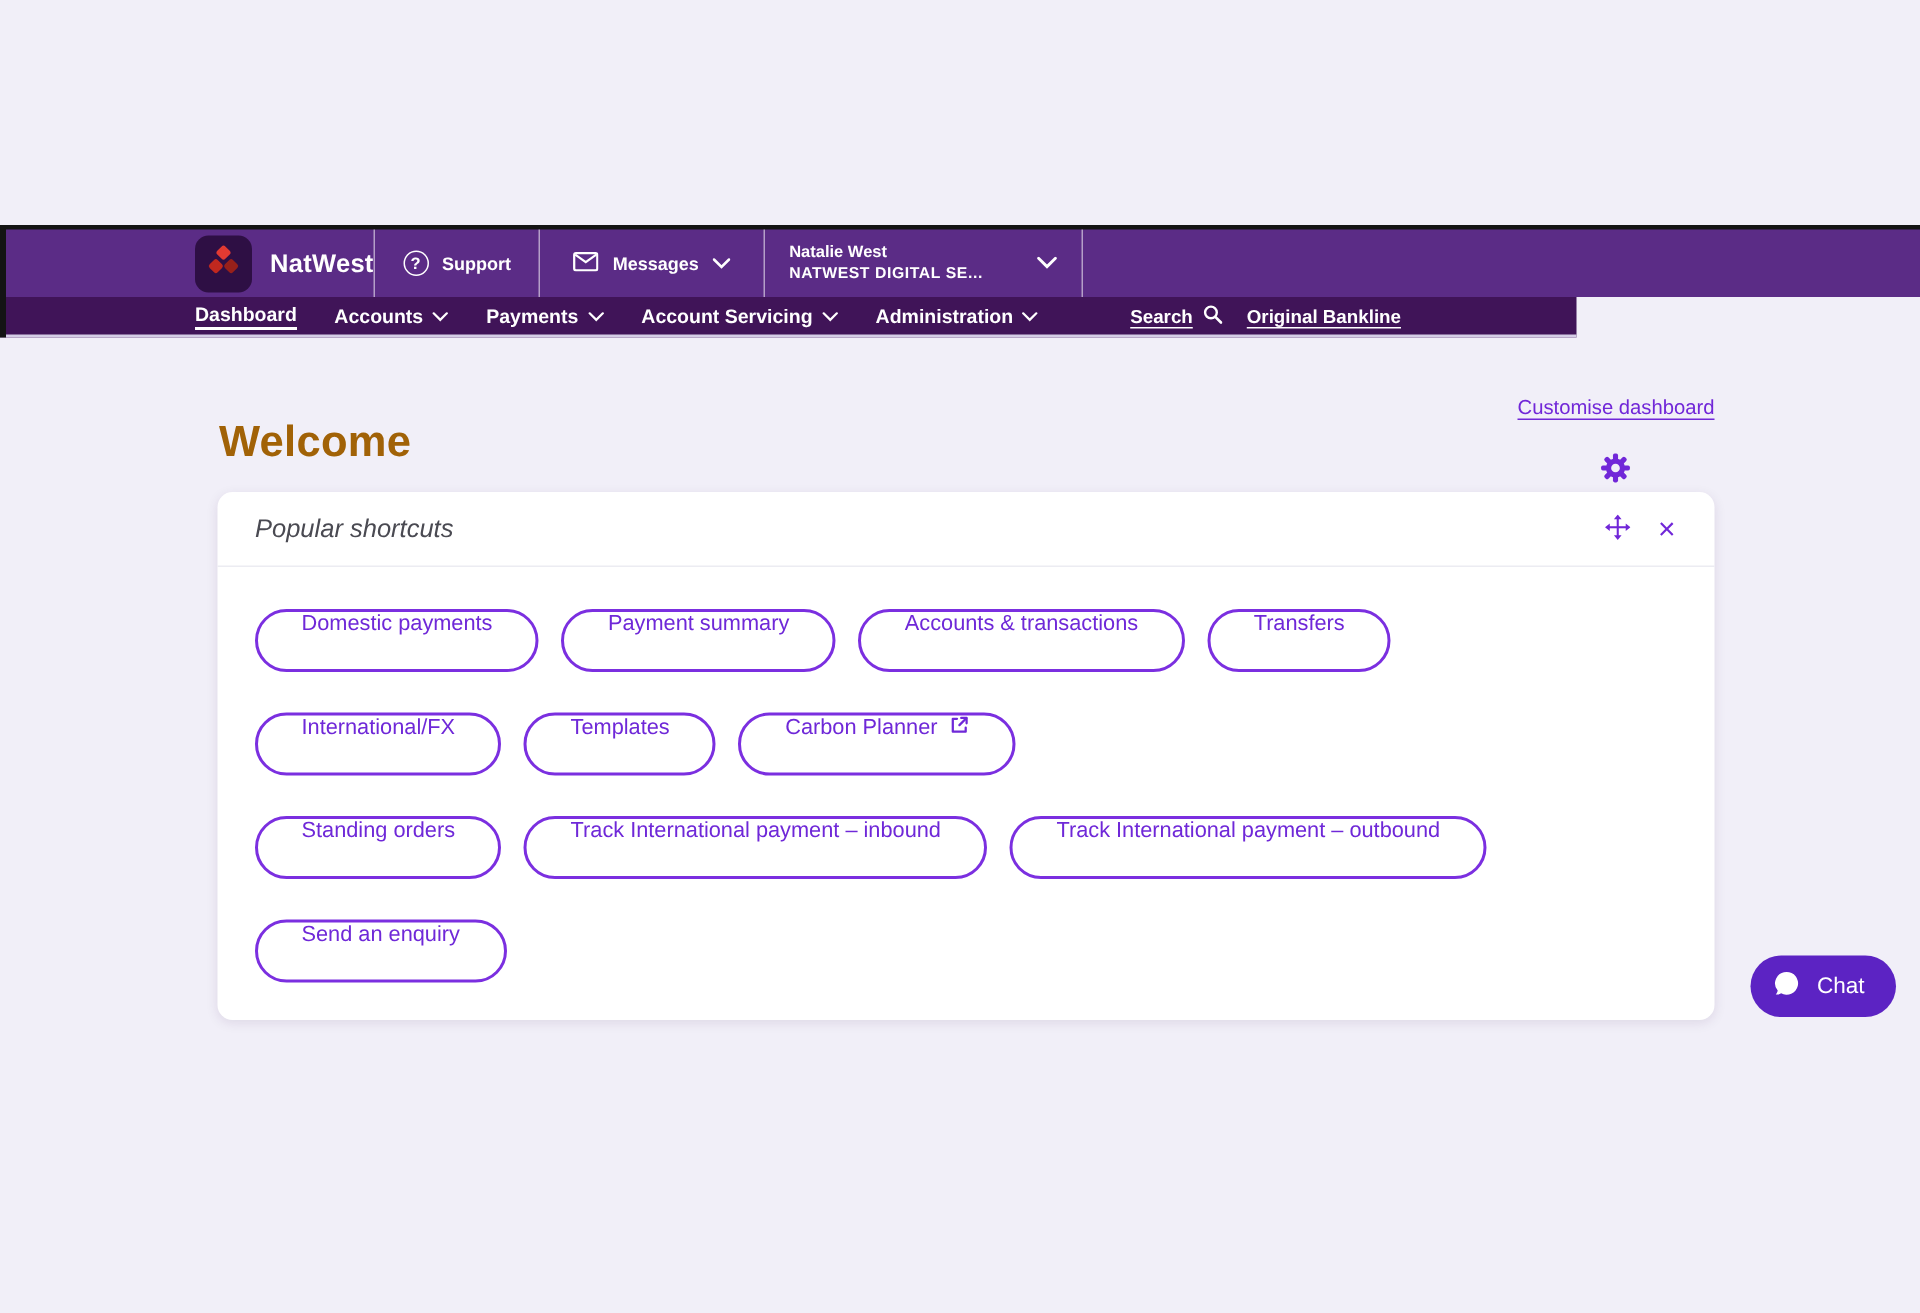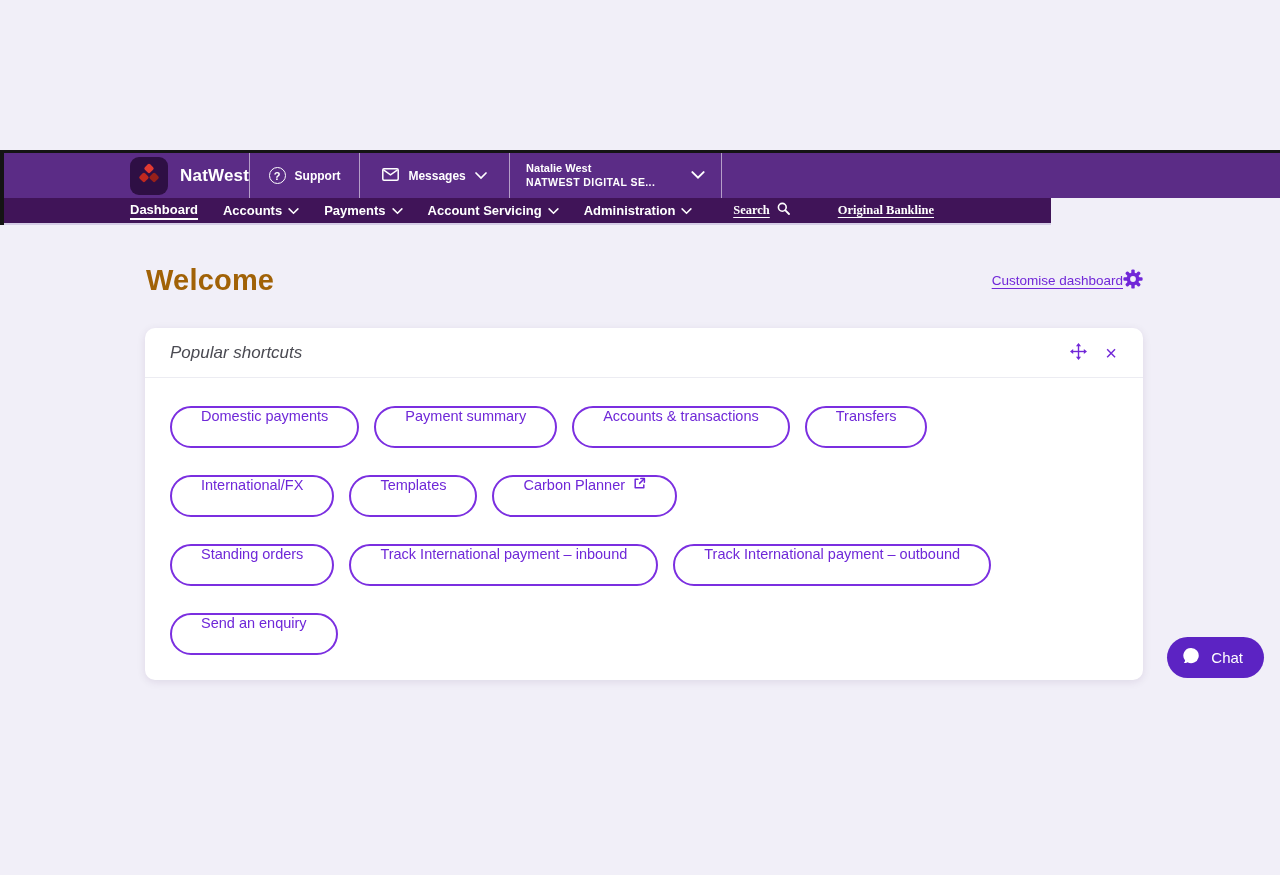--- a/index.html
+++ b/index.html
@@ -45,33 +45,33 @@
     background:#401458; border-bottom:2px solid #d5cde6;
     display:flex; align-items:center; justify-content:space-between;
     padding:0 117px 0 130px;
   }
   .nav-left{ display:flex; align-items:center; gap:25px; }
   .nav-item{
     display:flex; align-items:center; gap:6px; color:#fff;
     font-size:13px; font-weight:bold; cursor:pointer; white-space:nowrap;
   }
   .nav-item.active .nav-label{ border-bottom:2px solid #fff; padding-bottom:1px; }
-  .nav-right{ display:flex; align-items:center; gap:48px;font-family:Liberation Serif, serif; }
+  .nav-right{ display:flex; align-items:center; gap:16px; }
   .nav-link{
     display:flex; align-items:center; gap:7px; color:#fff;
     font-size:12.5px; font-weight:bold; cursor:pointer; white-space:nowrap;
   }
   .nav-link .lbl{ text-decoration:underline; text-underline-offset:3px; }
   
   .welcome-row{
     position:absolute; left:146px; top:264px; width:997px;
     display:flex; justify-content:space-between; align-items:center;
   }
   .welcome-title{ font-size:29px; font-weight:bold; color:#a16207; letter-spacing:.2px; }
-  .customise{ display:flex; align-items:center; gap:0; cursor:pointer; }
+  .customise{ display:flex; align-items:center; gap:23px; cursor:pointer;flex-direction:column; }
   .customise .link-text{
     color:#7127d8; font-size:13.5px; text-decoration:underline; text-underline-offset:3px;
   }
   
   .card{
     position:absolute; left:145px; top:328px; width:998px;
     background:#fff; border-radius:10px;
     box-shadow:0 2px 8px rgba(60,16,83,.10);
   }
   .card-header{

